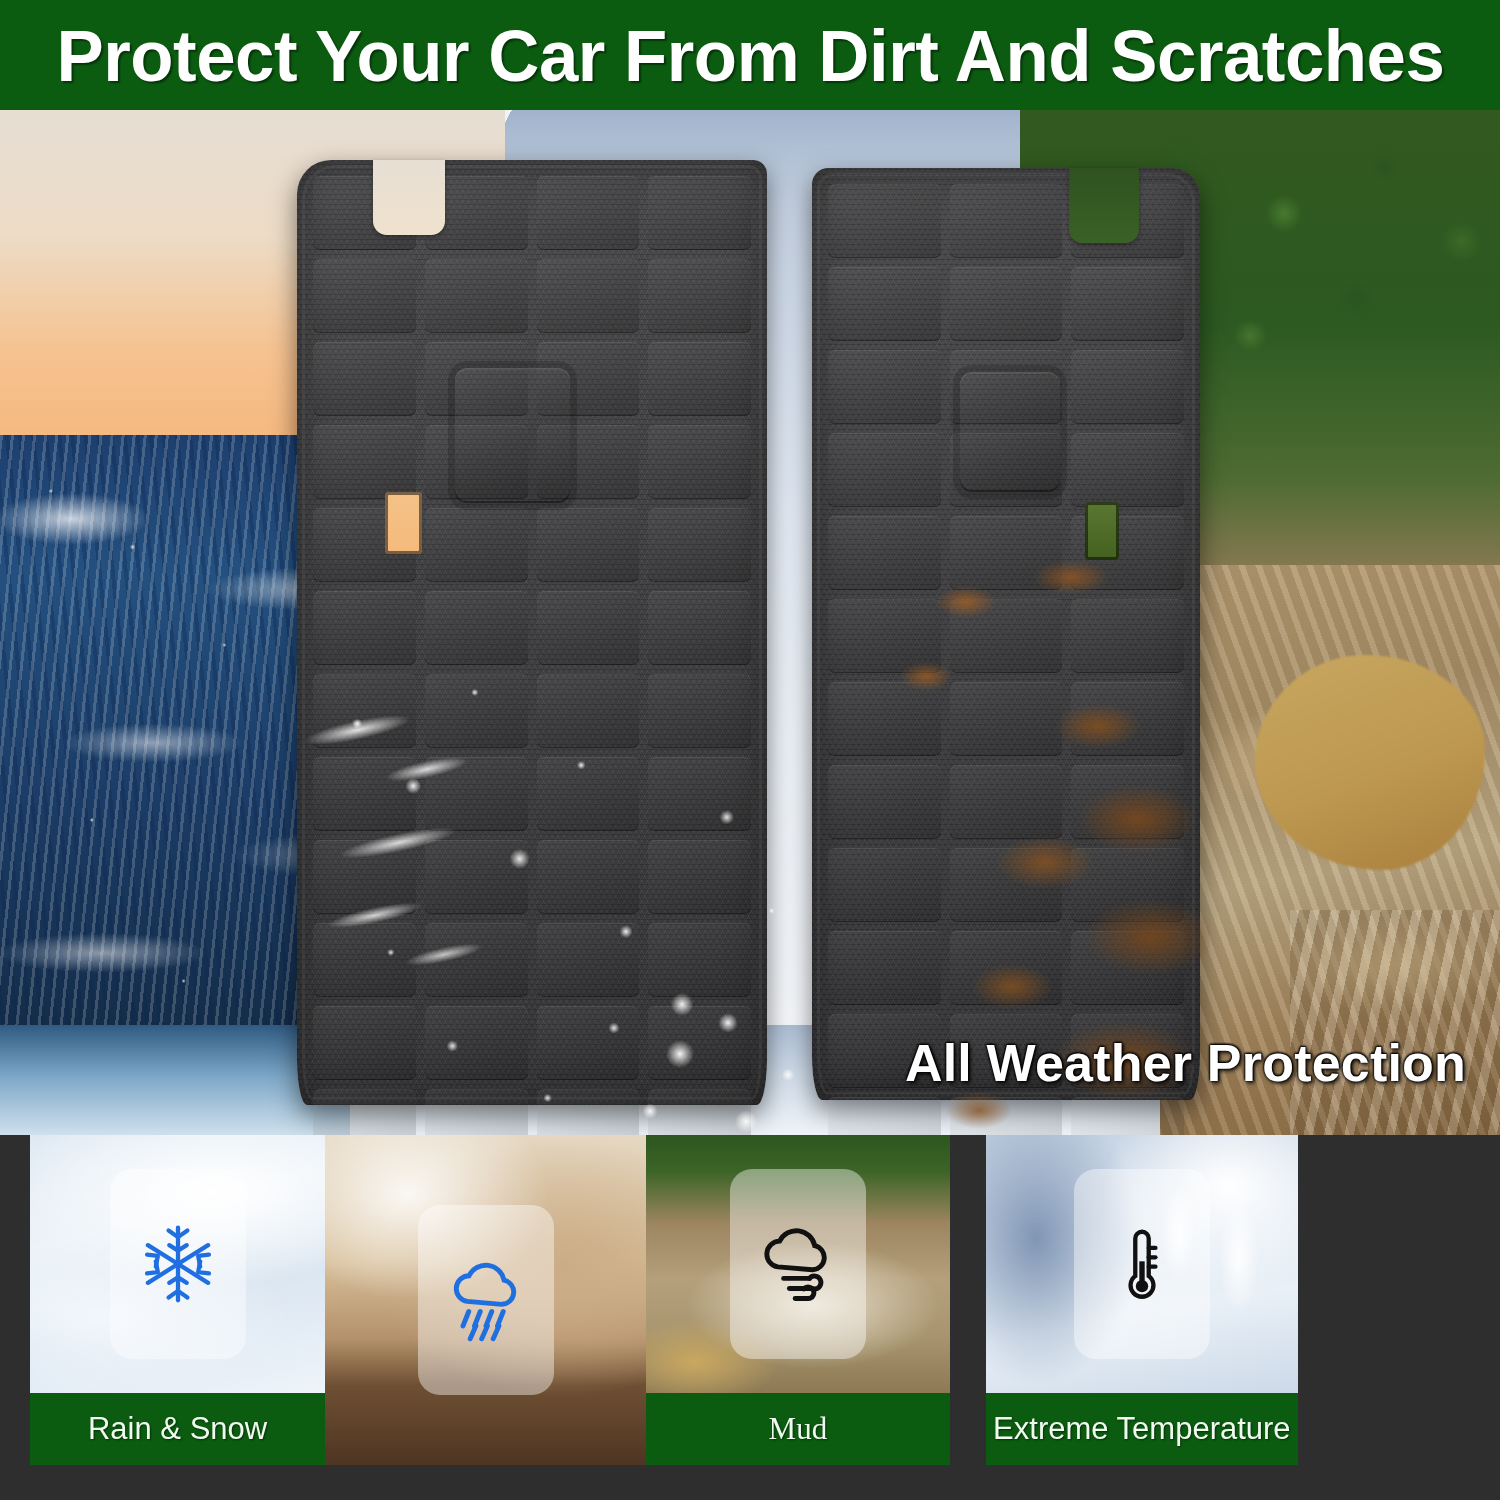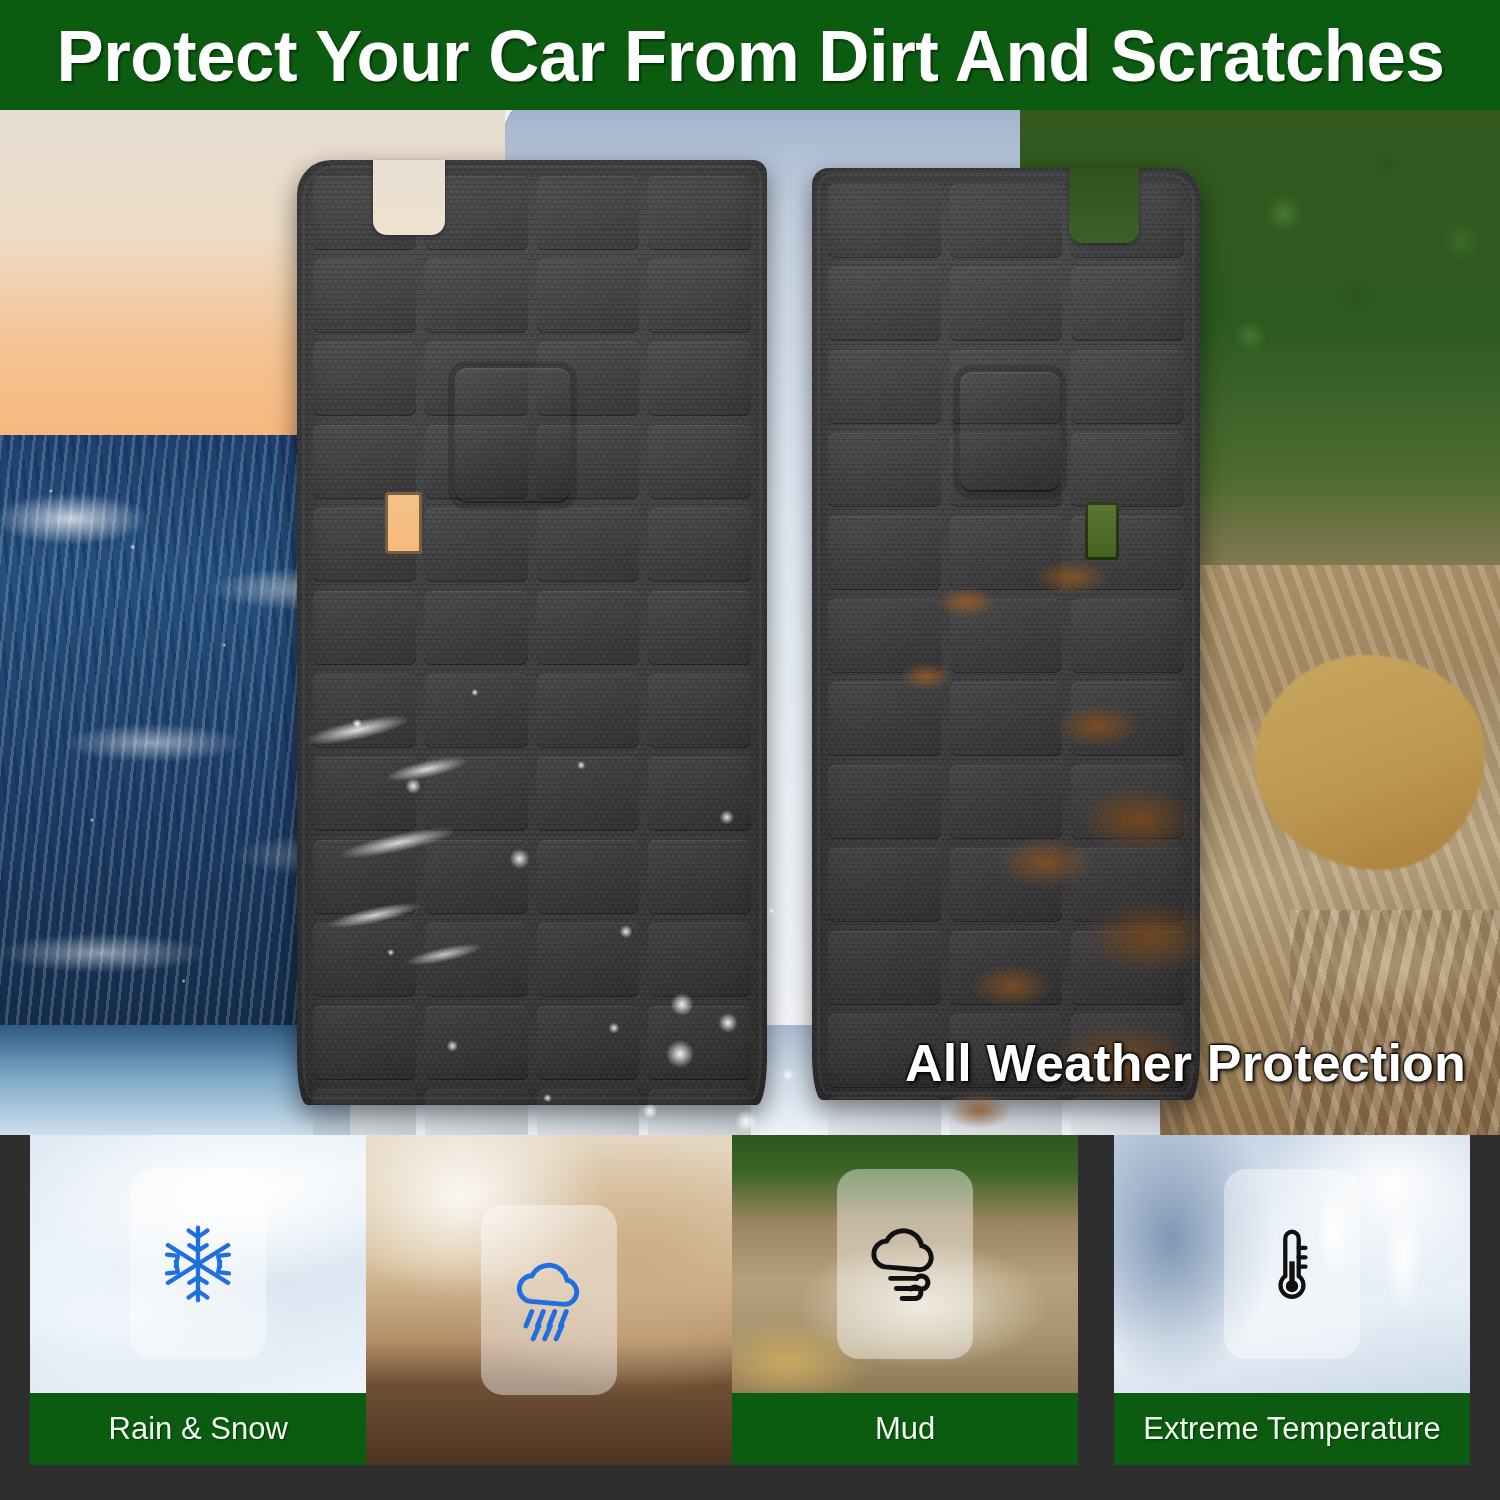--- a/index.html
+++ b/index.html
@@ -262,30 +262,30 @@
     position: absolute; right: 34px; bottom: 42px;
     color: #ffffff; font-size: 52px; font-weight: 700;
     letter-spacing: 0.2px; white-space: nowrap; z-index: 9;
     text-shadow: 0 0 3px #000, 2px 2px 4px rgba(0,0,0,.9),
                  -1px -1px 2px rgba(0,0,0,.8), 1px -1px 2px rgba(0,0,0,.8);
   }
 
   
   .features {
     position: absolute; left: 30px; top: 1135px;
-    width: 1440px; height: 330px;
+    width: 1268px; height: 330px;
     display: flex;
   }
   .feature-card {
     position: relative; height: 330px; overflow: hidden;
     display: flex; flex-direction: column;
   }
   .feature-card.w1 { width: 345px; }
   .feature-card.w2 { width: 375px; }
-  .feature-card.w3 { width: 355px; }
+  .feature-card.w3 { width: 355px; font-family: Liberation Serif, serif; }
   .feature-card.w4 { width: 365px; margin-left: 36px; }
   .fc-photo { position: relative; flex: 1 1 auto; overflow: hidden; }
 
   .ph-snow {
     position:absolute; inset:0;
     background:
       radial-gradient(ellipse 300px 130px at 62% 22%, #ffffff, transparent 72%),
       radial-gradient(ellipse 260px 120px at 24% 70%, #f2f7fc, transparent 72%),
       linear-gradient(165deg, #dfe9f3 0%, #ebf2f8 34%, #dbe6f1 62%, #eef4fa 100%);
   }

